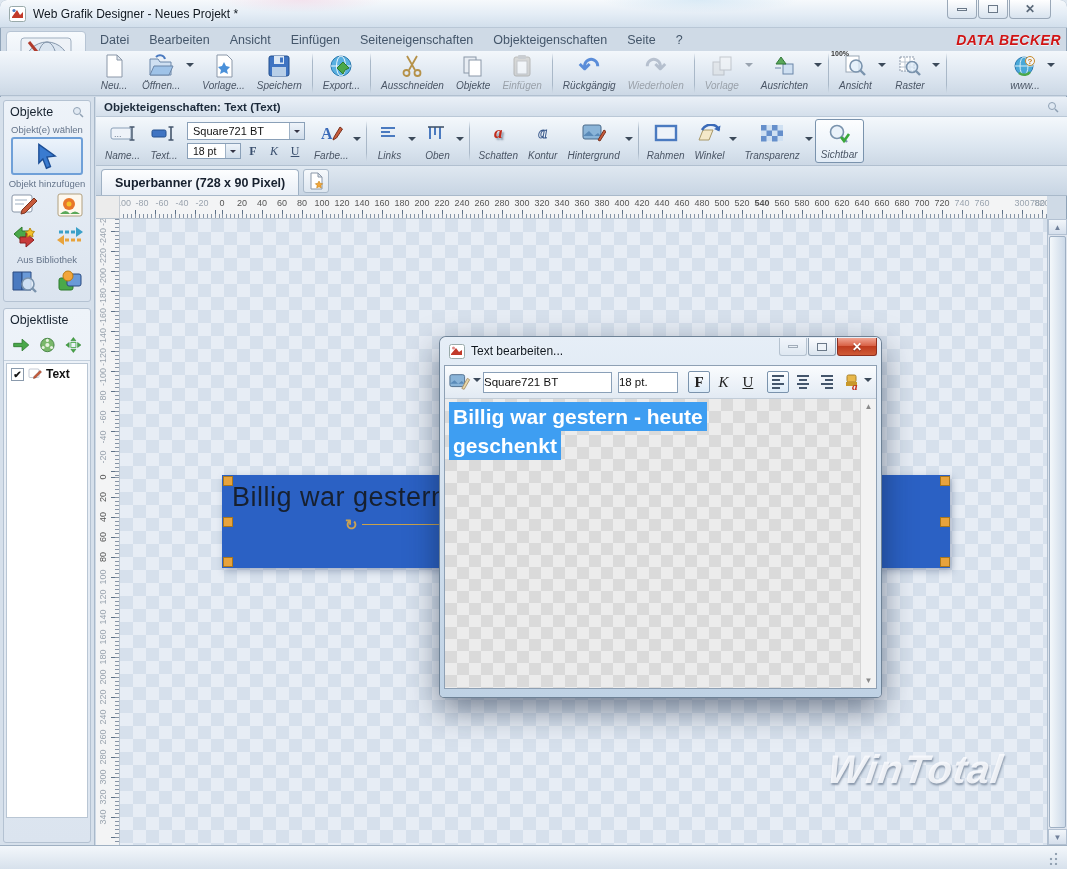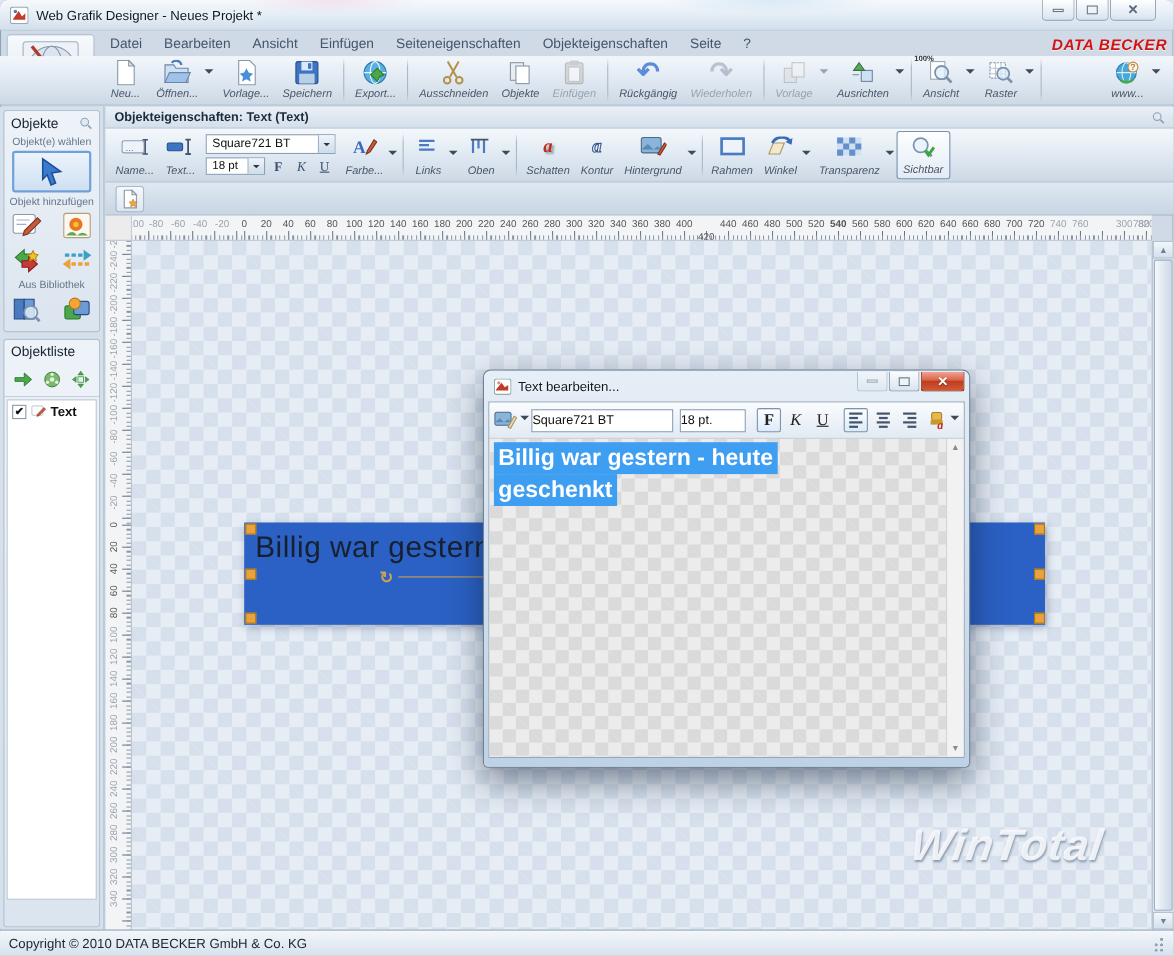--- a/index.html
+++ b/index.html
@@ -626,20 +626,23 @@
             <circle cx="10" cy="8" r="6.5" fill="#eaf2fa" stroke="#7a93ad" stroke-width="1.6"></circle>
             <path d="M15 13 L20 18" stroke="#7a93ad" stroke-width="2.4"></path>
             <path d="M14 13 l3 4 5 -7" stroke="#3aa83a" stroke-width="2.6" fill="none"></path>
           </svg>
         </span>
       <span class="lbl">Sichtbar</span>
     </div>
   </div>
 
   <div class="tabbar">
+    <div class="tab">
+        <span>Superbanner (728 x 90 Pixel)</span>
+      </div>
     <div class="tab-new">
       <svg width="16" height="18" viewBox="0 0 16 18">
           <path d="M3 1 h7 l4 4 v12 H3 z" fill="#fff" stroke="#8a97a8"></path>
           <path d="M10 1 l4 4 h-4 z" fill="#dfe6ee" stroke="#8a97a8"></path>
           <path d="M11 9 l1.2 2.3 2.5 .4 -1.8 1.8 .4 2.5 -2.3 -1.2 -2.3 1.2 .4 -2.5 -1.8 -1.8 2.5 -.4 z" fill="#f2a53a" stroke="#b87a10" stroke-width=".5"></path>
         </svg>
     </div>
   </div>
 
   <div class="rcorner"></div>
@@ -663,21 +666,21 @@
       <span class="rlab" style="left: 310px;">220</span>
       <span class="rlab" style="left: 330px;">240</span>
       <span class="rlab" style="left: 350px;">260</span>
       <span class="rlab" style="left: 370px;">280</span>
       <span class="rlab" style="left: 390px;">300</span>
       <span class="rlab" style="left: 410px;">320</span>
       <span class="rlab" style="left: 430px;">340</span>
       <span class="rlab" style="left: 450px;">360</span>
       <span class="rlab" style="left: 470px;">380</span>
       <span class="rlab" style="left: 490px;">400</span>
-      <span class="rlab" style="left: 510px; margin-top: 12px;">420</span>
+      <span class="rlab" style="left: 510px;">420</span>
       <span class="rlab" style="left: 530px;">440</span>
       <span class="rlab" style="left: 550px;">460</span>
       <span class="rlab" style="left: 570px;">480</span>
       <span class="rlab" style="left: 590px;">500</span>
       <span class="rlab" style="left: 610px;">520</span>
       <span class="rlab" style="left: 630px; font-weight: bold;">540</span>
       <span class="rlab" style="left: 650px;">560</span>
       <span class="rlab" style="left: 670px;">580</span>
       <span class="rlab" style="left: 690px;">600</span>
       <span class="rlab" style="left: 710px;">620</span>
@@ -825,17 +828,16 @@
         <span class="selline" style="background: rgb(62, 158, 242);">geschenkt</span>
         <div class="dscroll">
           <span style="top:3px">▲</span>
           <span style="bottom:3px">▼</span>
         </div>
       </div>
     </div>
   </div>
 
   <div class="statusbar">
-    <span>Copyright © 2010 DATA BECKER GmbH &amp; Co. KG</span>
     <span class="sgrip"></span>
   </div>
 
 </div>
 
 </body></html>

